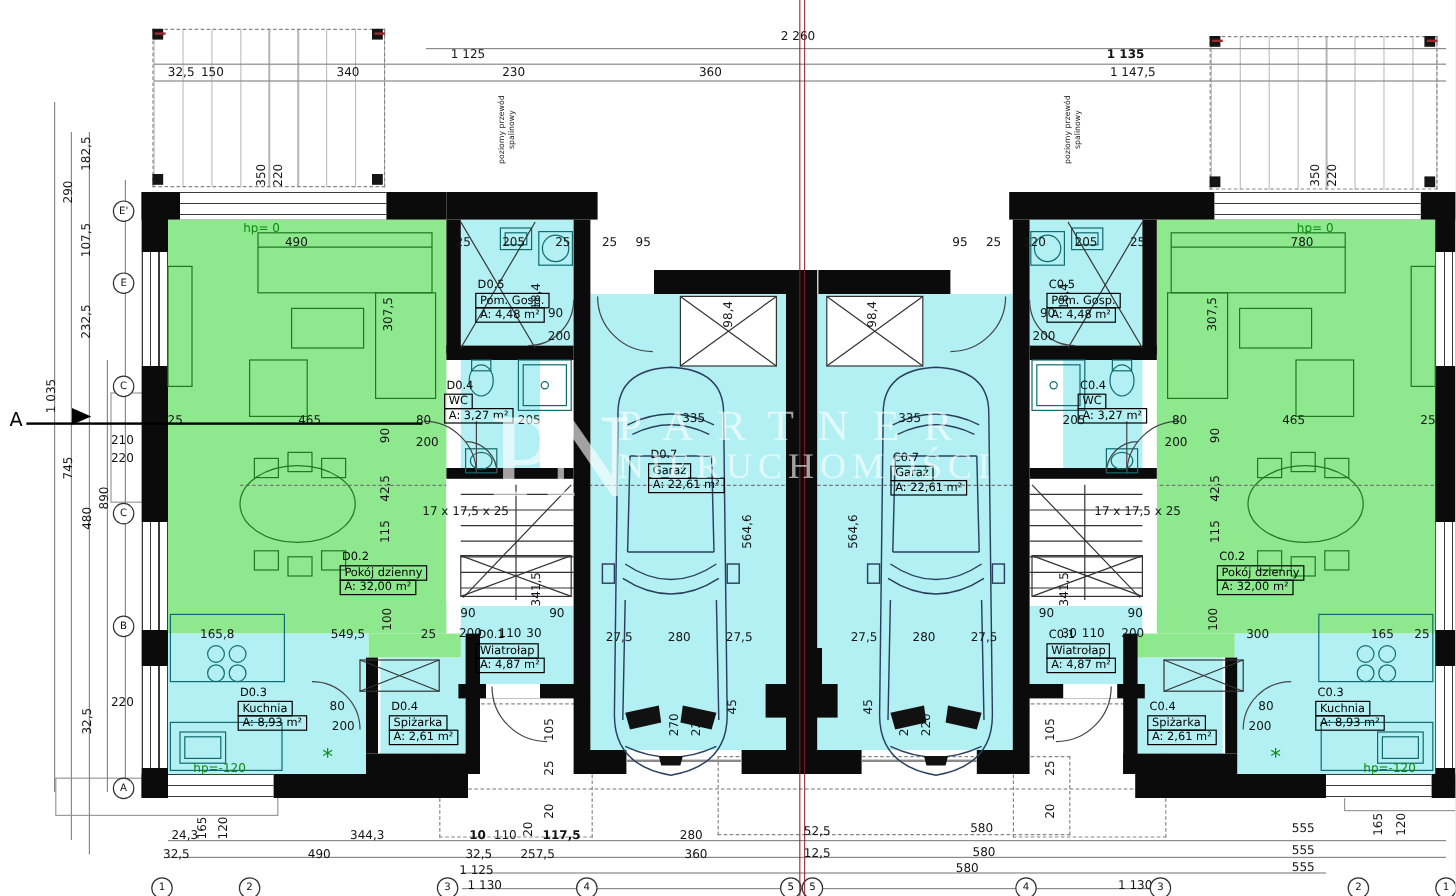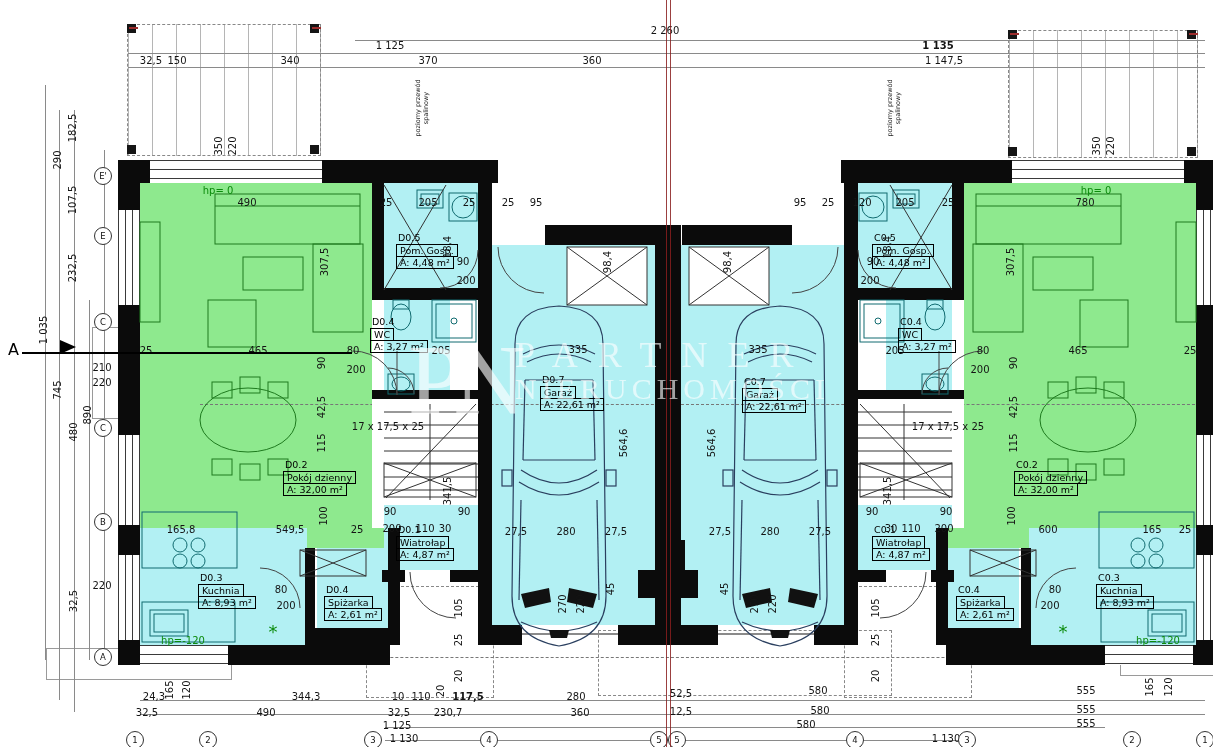--- a/index.html
+++ b/index.html
@@ -346,21 +346,21 @@
     <span>poziomy przewód</span><br><span>spalinowy</span>
   </div>
 
   <div id="dims-layer">
       <span class="dim" style="left: 665px; top: 31px;">2 260</span>
       <span class="dim" style="left: 390px; top: 46px;">1 125</span>
       <span class="dim" style="left: 938px; top: 46px; font-weight: bold;">1 135</span>
       <span class="dim" style="left: 151px; top: 61px;">32,5</span>
       <span class="dim" style="left: 177px; top: 61px;">150</span>
       <span class="dim" style="left: 290px; top: 61px;">340</span>
-      <span class="dim" style="left: 428px; top: 61px;">370</span>
+      <span class="dim" style="left: 428px; top: 61px;">230</span>
       <span class="dim" style="left: 592px; top: 61px;">360</span>
       <span class="dim" style="left: 944px; top: 61px;">1 147,5</span>
       <span class="dim rot" style="left: 219px; top: 146px;">350</span>
       <span class="dim rot" style="left: 233px; top: 146px;">220</span>
       <span class="dim rot" style="left: 1097px; top: 146px;">350</span>
       <span class="dim rot" style="left: 1111px; top: 146px;">220</span>
       <span class="dim rot" style="left: 73px; top: 128px;">182,5</span>
       <span class="dim rot" style="left: 58px; top: 160px;">290</span>
       <span class="dim rot" style="left: 73px; top: 200px;">107,5</span>
       <span class="dim rot" style="left: 73px; top: 268px;">232,5</span>
@@ -437,21 +437,21 @@
       <span class="dim" style="left: 181px; top: 530px;">165,8</span>
       <span class="dim" style="left: 290px; top: 530px;">549,5</span>
       <span class="dim" style="left: 357px; top: 530px;">25</span>
       <span class="dim" style="left: 392px; top: 529px;">200</span>
       <span class="dim" style="left: 425px; top: 529px;">110</span>
       <span class="dim" style="left: 445px; top: 529px;">30</span>
       <span class="dim" style="left: 872px; top: 512px;">90</span>
       <span class="dim" style="left: 946px; top: 512px;">90</span>
       <span class="dim rot" style="left: 888px; top: 491px;">341,5</span>
       <span class="dim rot" style="left: 1012px; top: 516px;">100</span>
-      <span class="dim" style="left: 1048px; top: 530px;">600</span>
+      <span class="dim" style="left: 1048px; top: 530px;">300</span>
       <span class="dim" style="left: 1152px; top: 530px;">165</span>
       <span class="dim" style="left: 1185px; top: 530px;">25</span>
       <span class="dim" style="left: 944px; top: 529px;">200</span>
       <span class="dim" style="left: 911px; top: 529px;">110</span>
       <span class="dim" style="left: 891px; top: 529px;">30</span>
       <span class="dim" style="left: 281px; top: 590px;">80</span>
       <span class="dim" style="left: 286px; top: 606px;">200</span>
       <span class="dim" style="left: 1055px; top: 590px;">80</span>
       <span class="dim" style="left: 1050px; top: 606px;">200</span>
       <span class="dim grn" style="left: 273px; top: 632px; font-size: 18px;">*</span>
@@ -461,34 +461,34 @@
       <span class="dim rot" style="left: 459px; top: 608px;">105</span>
       <span class="dim rot" style="left: 459px; top: 640px;">25</span>
       <span class="dim rot" style="left: 459px; top: 676px;">20</span>
       <span class="dim rot" style="left: 876px; top: 608px;">105</span>
       <span class="dim rot" style="left: 876px; top: 640px;">25</span>
       <span class="dim rot" style="left: 876px; top: 676px;">20</span>
       <span class="dim" style="left: 154px; top: 697px;">24,3</span>
       <span class="dim rot" style="left: 170px; top: 690px;">165</span>
       <span class="dim rot" style="left: 187px; top: 690px;">120</span>
       <span class="dim" style="left: 306px; top: 697px;">344,3</span>
-      <span class="dim" style="left: 398px; top: 697px;">10</span>
+      <span class="dim" style="left: 398px; top: 697px; font-weight: bold;">10</span>
       <span class="dim" style="left: 421px; top: 697px;">110</span>
       <span class="dim rot" style="left: 441px; top: 691px;">20</span>
       <span class="dim" style="left: 468px; top: 697px; font-weight: bold;">117,5</span>
       <span class="dim" style="left: 576px; top: 697px;">280</span>
       <span class="dim" style="left: 681px; top: 694px;">52,5</span>
       <span class="dim" style="left: 818px; top: 691px;">580</span>
       <span class="dim" style="left: 1086px; top: 691px;">555</span>
       <span class="dim rot" style="left: 1150px; top: 687px;">165</span>
       <span class="dim rot" style="left: 1169px; top: 687px;">120</span>
       <span class="dim" style="left: 147px; top: 713px;">32,5</span>
       <span class="dim" style="left: 266px; top: 713px;">490</span>
       <span class="dim" style="left: 399px; top: 713px;">32,5</span>
-      <span class="dim" style="left: 448px; top: 713px;">230,7</span>
+      <span class="dim" style="left: 448px; top: 713px;">257,5</span>
       <span class="dim" style="left: 580px; top: 713px;">360</span>
       <span class="dim" style="left: 681px; top: 712px;">12,5</span>
       <span class="dim" style="left: 820px; top: 711px;">580</span>
       <span class="dim" style="left: 1086px; top: 710px;">555</span>
       <span class="dim" style="left: 397px; top: 726px;">1 125</span>
       <span class="dim" style="left: 806px; top: 725px;">580</span>
       <span class="dim" style="left: 1086px; top: 724px;">555</span>
       <span class="dim" style="left: 404px; top: 739px;">1 130</span>
       <span class="dim" style="left: 946px; top: 739px;">1 130</span>
     </div>

